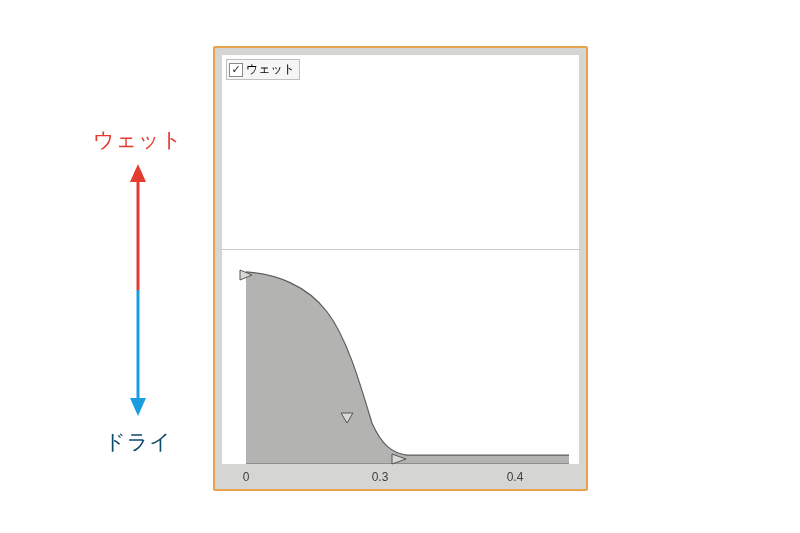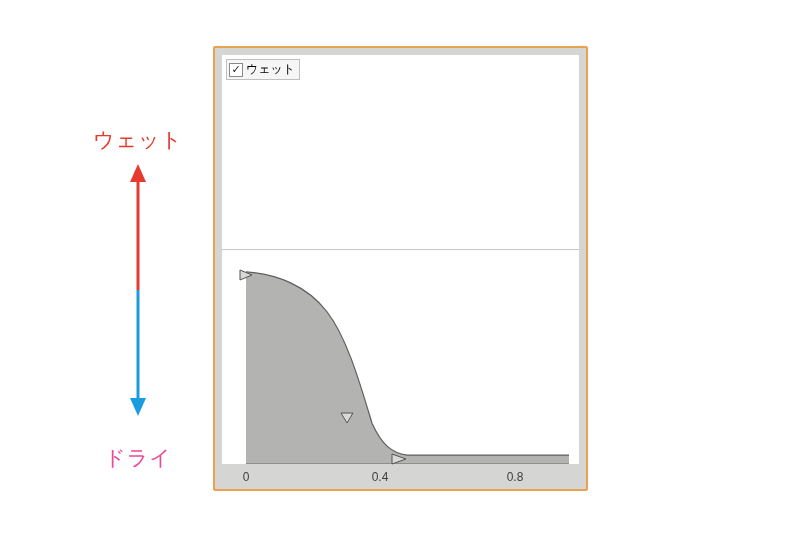--- a/index.html
+++ b/index.html
@@ -24,25 +24,25 @@
     width: 120px;
     text-align: center;
   }
   .anno-wet {
     color: #e53b2e;
     font-size: 21px;
     font-weight: 500;
     letter-spacing: 1px;
   }
   .anno-dry {
-    color: #ec4899;
+    color: #0c4a6e;
     font-size: 21px;
     font-weight: 500;
     letter-spacing: 1px;
-    margin-top: 24px;
+    margin-top: 8px;
   }
   .arrow-box {
     height: 260px;
     position: relative;
     margin-top: 6px;
   }
   .panel-outer {
     position: absolute;
     left: 213px;
     top: 46px;
@@ -175,17 +175,17 @@
         </svg>
       </div>
 
       <div class="legend">
         <span class="chk">✓</span>
         <span>ウェット</span>
       </div>
     </div>
 
     <div class="tick-label" style="left:31px;">0</div>
-    <div class="tick-label" style="left:165px;">0.4</div>
-    <div class="tick-label" style="left:300px;">0.8</div>
+    <div class="tick-label" style="left:165px;">0.3</div>
+    <div class="tick-label" style="left:300px;">0.4</div>
   </div>
 
 </div>
 
 </body></html>

